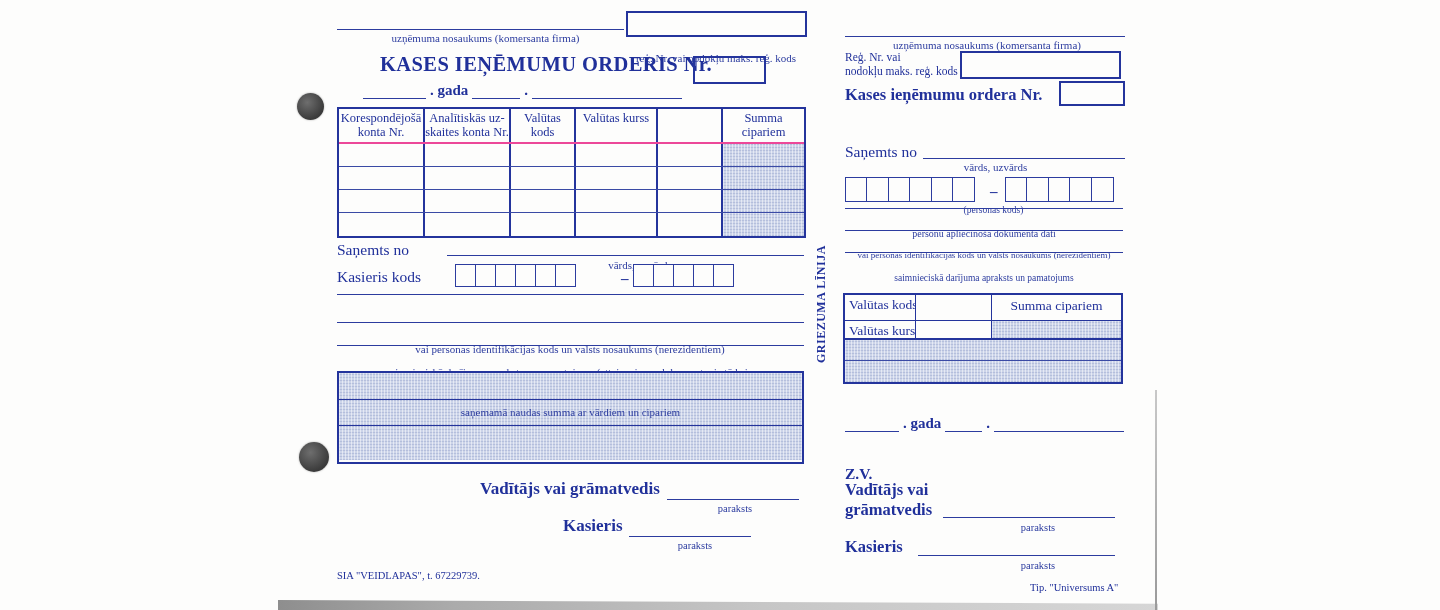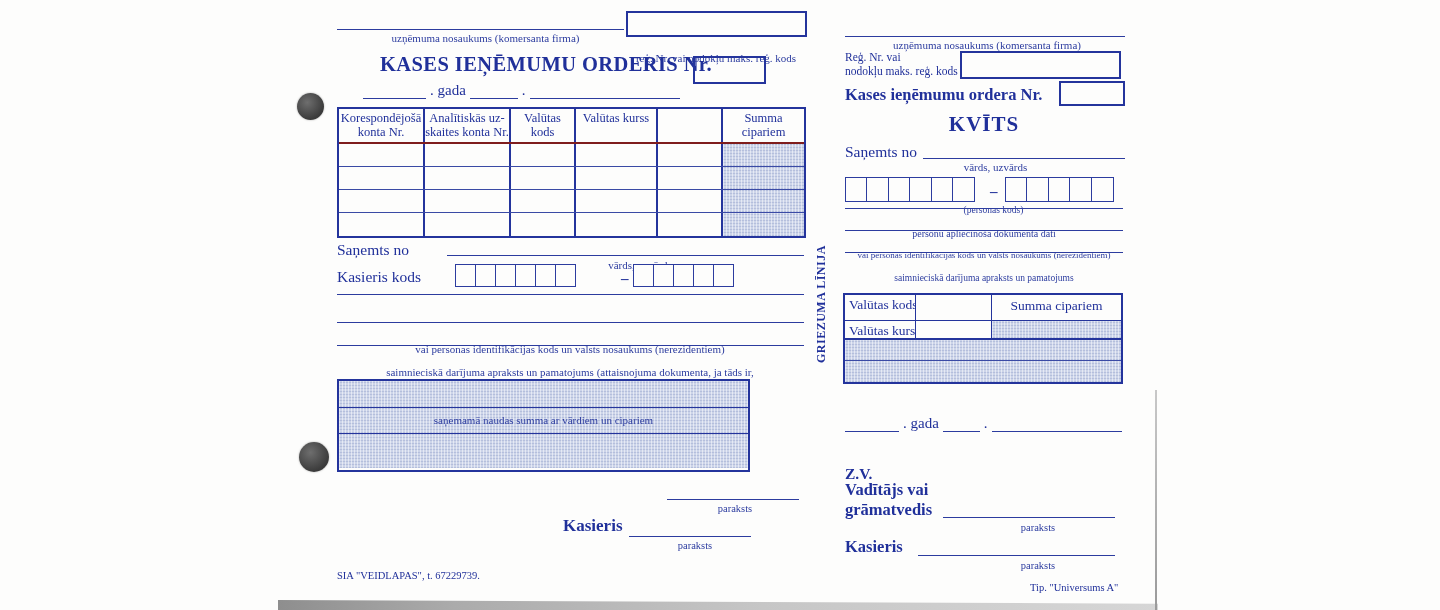--- a/index.html
+++ b/index.html
@@ -23,50 +23,50 @@
   .dash { font-weight:bold; font-size:15px; padding:2px 4px 0 4px; }
 
   
   .lform { position:absolute; left:335px; top:0; width:472px; height:610px; }
   .l-company-line { position:absolute; left:2px; top:29px; width:287px; }
   .l-company-cap { position:absolute; left:28px; top:32px; width:245px; }
   .l-reg-box { position:absolute; left:291px; top:11px; width:181px; height:26px; border:2px solid #24349c; background:#fdfdfc; }
   .l-reg-cap { position:absolute; left:286px; top:52px; width:190px; }
   .l-title { position:absolute; left:45px; top:53px; width:310px; font-size:20.5px; font-weight:bold; letter-spacing:.4px; white-space:nowrap; }
   .l-title-box { position:absolute; left:358px; top:56px; width:73px; height:28px; border:2px solid #24349c; }
-  .date-row { position:absolute; display:flex; align-items:flex-end; font-size:15px; font-weight:normal; }
+  .date-row { position:absolute; display:flex; align-items:flex-end; font-size:15px; font-weight:bold; }
   .date-row .seg { display:inline-block; border-bottom:1.8px solid #2c3c9f; height:16px; }
   .l-date { left:28px; top:82px; }
 
   .ltable { position:absolute; left:2px; top:107px; width:469px; border:2.6px solid #24349c; background:#fdfdfc; }
   .lt-row { display:flex; }
   .lt-row > div { border-right:2px solid #24349c; }
   .lt-row > div:last-child { border-right:none; }
-  .lt-head { height:35px; border-bottom:2px solid #7f1d1d; }
+  .lt-head { height:35px; border-bottom:2px solid #ec4899; }
   .lt-head > div { font-size:12.5px; text-align:center; line-height:1.15; padding-top:2px; }
   .lt-body { height:23px; border-bottom:1.2px solid #3a4aa5; }
   .lt-body.last { border-bottom:none; }
   .c1{width:86px;} .c2{width:86px;} .c3{width:65px;} .c4{width:82px;} .c5{width:65px;} .c6{flex:1;}
 
   .l-sanemts-label { position:absolute; left:2px; top:241px; font-size:15.5px; }
   .l-sanemts-line { position:absolute; left:112px; top:240px; width:357px; }
   .l-sanemts-cap { position:absolute; left:225px; top:259px; width:160px; }
   .l-pk-label { position:absolute; left:2px; top:268px; font-size:15.5px; }
   .l-pk-g1 { position:absolute; left:120px; top:264px; }
   .l-pk-dash { position:absolute; left:282px; top:268px; }
   .l-pk-g2 { position:absolute; left:298px; top:264px; }
 
   .l-capline1 { position:absolute; left:2px; top:294px; width:467px; }
   .l-capcap1  { position:absolute; left:35px; top:315px; width:400px; }
   .l-capline2 { position:absolute; left:2px; top:322px; width:467px; }
   .l-capcap2  { position:absolute; left:60px; top:343px; width:350px; }
   .l-capline3 { position:absolute; left:2px; top:345px; width:467px; }
   .l-capcap3  { position:absolute; left:25px; top:366px; width:420px; }
 
-  .l-amount-box { position:absolute; left:2px; top:379px; width:413px; height:93px; border:2.6px solid #24349c; }
+  .l-amount-box { position:absolute; left:2px; top:371px; width:467px; height:93px; border:2.6px solid #24349c; }
   .l-amount-b1 { height:27px; border-bottom:1.6px solid #24349c; }
   .l-amount-b2 { height:26px; border-bottom:1.6px solid #24349c; display:flex; align-items:center; justify-content:center; }
   .l-amount-b3 { height:34px; }
 
   .l-mgr-label { position:absolute; left:145px; top:479px; font-size:17px; font-weight:bold; white-space:nowrap; }
   .l-mgr-line  { position:absolute; left:332px; top:482px; width:132px; }
   .l-mgr-cap   { position:absolute; left:350px; top:503px; width:100px; font-size:10.5px; }
   .l-cash-label{ position:absolute; left:228px; top:516px; font-size:17px; font-weight:bold; }
   .l-cash-line { position:absolute; left:294px; top:519px; width:122px; }
   .l-cash-cap  { position:absolute; left:310px; top:540px; width:100px; font-size:10.5px; }
@@ -230,20 +230,21 @@
     <div class="l-capcap3 cap">saimnieciskā darījuma apraksts un pamatojums (attaisnojuma dokumenta, ja tāds ir, nosaukums, Nr., datums)</div>
 
     <div class="l-amount-box">
       <div class="l-amount-b1 hatch"></div>
       <div class="l-amount-b2 hatch">
         <span class="cap">saņemamā naudas summa ar vārdiem un cipariem</span>
       </div>
       <div class="l-amount-b3 hatch"></div>
     </div>
 
+    <div class="l-mgr-label">Vadītājs vai grāmatvedis</div>
     <div class="l-mgr-line ln" style="height:18px;"></div>
     <div class="l-mgr-cap cap">paraksts</div>
 
     <div class="l-cash-label">Kasieris</div>
     <div class="l-cash-line ln" style="height:18px;"></div>
     <div class="l-cash-cap cap">paraksts</div>
 
     <div class="l-printer">SIA "VEIDLAPAS", t. 67229739.</div>
   </div>
 
@@ -253,21 +254,20 @@
 
     <div class="r-company-line ln"></div>
     <div class="r-company-cap cap">uzņēmuma nosaukums (komersanta firma)</div>
     <div class="r-reg1">Reģ. Nr. vai</div>
     <div class="r-reg2">nodokļu maks. reģ. kods</div>
     <div class="r-reg-box"></div>
 
     <div class="r-order-label">Kases ieņēmumu ordera Nr.</div>
     <div class="r-order-box"></div>
 
-    <div class="r-title">KVĪTS</div>
 
     <div class="r-sanemts-label">Saņemts no</div>
     <div class="r-sanemts-line ln" style="height:16px;"></div>
     <div class="r-sanemts-cap cap">vārds, uzvārds</div>
 
     <div class="code-boxes r-pk-g1">
       <span class="cb r-cb"></span>
         <span class="cb r-cb"></span>
         <span class="cb r-cb"></span>
         <span class="cb r-cb"></span>

